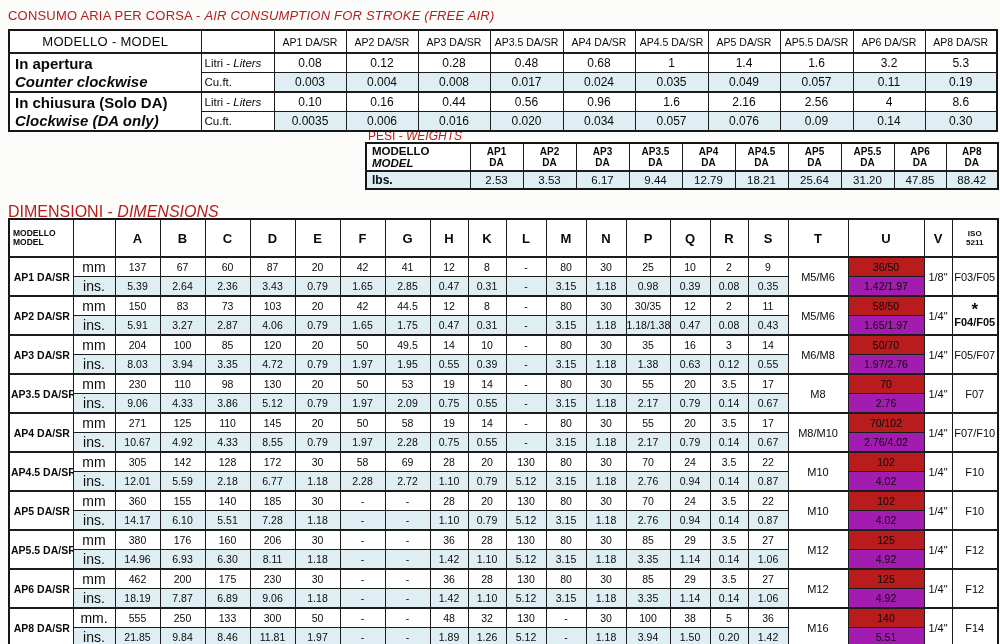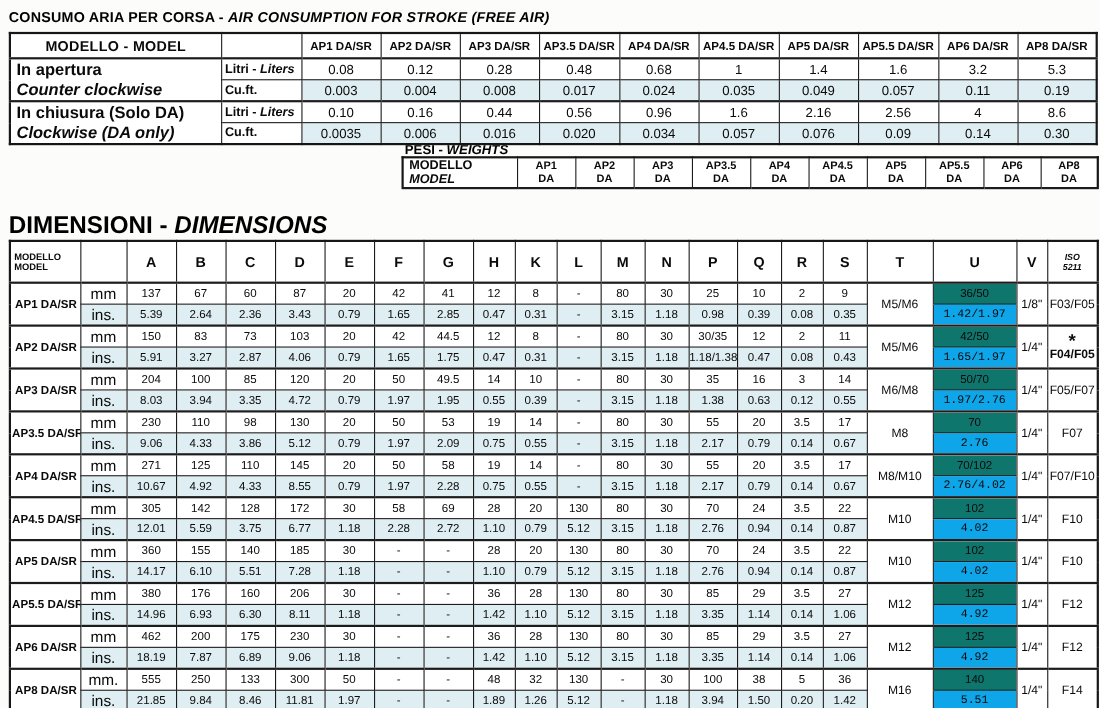--- a/index.html
+++ b/index.html
@@ -3,63 +3,63 @@
 <meta charset="utf-8">
 <style>
   html,body{margin:0;padding:0;}
   body{
     width:1000px;height:644px;position:relative;overflow:hidden;
     background:#fcfcfa;color:#000;
     font-family:"Liberation Sans","DejaVu Sans",sans-serif;
     -webkit-font-smoothing:antialiased;
   }
   .abs{position:absolute;}
-  .title{font-weight:bold;color:#000000;white-space:pre;}
+  .title{font-weight:normal;color:#b91c1c;white-space:pre;}
   .t-cons{left:8px;top:8px;font-size:13px;letter-spacing:.2px;}
   .t-pesi{left:368px;top:129px;font-size:12px;}
-  .t-dim{left:8px;top:192px;font-size:22px;}
+  .t-dim{left:8px;top:203px;font-size:16px;}
   .it{font-style:italic;}
 
   table.tbl{border-collapse:collapse;table-layout:fixed;background:#fff;border:2px solid #161616;}
   table.tbl td{
     border:1px solid #1c1c1c;text-align:center;vertical-align:middle;
     padding:0;white-space:nowrap;overflow:hidden;color:#0a0a0a;
   }
   .sh{background:#dfeef3;}
   .g{border-top-width:2px !important;}
 
   
   #t1{width:988px;}
   #t1 td{height:18px;font-size:12px;}
-  #t1 tr.hdr td{height:21px;font-weight:bold;border-bottom-width:2px;}
+  #t1 tr.hdr td{height:21px;font-weight:normal;border-bottom-width:2px;}
   #t1 td.hl{font-size:13px;letter-spacing:.3px;}
   #t1 td.mh{font-size:10.5px;}
   #t1 td.lbl{text-align:left;padding-left:5px;font-weight:bold;font-size:15px;line-height:18px;}
-  #t1 td.unit{text-align:left;padding-left:3px;font-weight:bold;font-size:11.5px;}
+  #t1 td.unit{text-align:left;padding-left:3px;font-weight:normal;font-size:11.5px;}
 
   
   #t2{width:632px;}
   #t2 td{height:16px;font-size:11.5px;}
   #t2 tr.hdr td{height:26px;font-weight:bold;border-bottom-width:2px;}
   #t2 td.wl{text-align:left;padding-left:5px;font-size:11.5px;line-height:12px;}
   #t2 td.mh{font-size:10px;line-height:11px;}
   #t2 td.rl{text-align:left;padding-left:5px;font-weight:bold;font-size:12px;}
 
   
   #t3{width:989px;}
   #t3 td{height:18px;font-size:10.5px;}
   #t3 tr.hdr td{height:36px;font-weight:bold;font-size:13px;border-bottom-width:2px;}
   #t3 tr.hdr td.mlh{font-size:8.5px;text-align:left;padding-left:3px;line-height:9.5px;}
-  #t3 tr.hdr td.isoh{font-size:8px;line-height:9px;font-style:italic;}
+  #t3 tr.hdr td.isoh{font-size:8px;line-height:9px;}
   #t3 td.ml{font-weight:bold;font-size:10.5px;padding-left:1px;}
   #t3 td.un{font-size:14px;text-align:center;}
   #t3 td.tc,#t3 td.vc,#t3 td.ic{font-size:11px;}
   #t3 td.uc{padding:0;}
-  .u-top{height:18px;line-height:18px;border-bottom:1px solid #1c1c1c;background:#0f766e;}
-  .u-bot{height:18px;line-height:18px;background:#0ea5e9;font-family:Liberation Mono, monospace;}
+  .u-top{height:18px;line-height:18px;border-bottom:1px solid #1c1c1c;background:#b91c1c;}
+  .u-bot{height:18px;line-height:18px;background:#a21caf;}
   .star{font-size:17px;line-height:13px;height:13px;font-weight:bold;}
   .iso2{line-height:13px;font-weight:bold;}
 </style>
 </head>
 <body>
 
 <div class="abs title t-cons"><span>CONSUMO ARIA PER CORSA - </span><span class="it">AIR CONSUMPTION FOR STROKE (FREE AIR)</span></div>
 
 <div class="abs title t-pesi"><span>PESI - </span><span class="it">WEIGHTS</span></div>
 
@@ -214,20 +214,33 @@
             <div>DA</div>
           </td>
           <td class="mh">
             <div>AP6</div>
             <div>DA</div>
           </td>
           <td class="mh">
             <div>AP8</div>
             <div>DA</div>
           </td>
+        </tr>
+        <tr>
+          <td class="rl sh">lbs.</td>
+          <td class="sh">2.53</td>
+          <td class="sh">3.53</td>
+          <td class="sh">6.17</td>
+          <td class="sh">9.44</td>
+          <td class="sh">12.79</td>
+          <td class="sh">18.21</td>
+          <td class="sh">25.64</td>
+          <td class="sh">31.20</td>
+          <td class="sh">47.85</td>
+          <td class="sh">88.42</td>
         </tr>
       </tbody>
   </table>
 </div>
 
 <div class="abs" style="left:8px;top:218px;">
   <table class="tbl" id="t3">
     <colgroup>
       <col style="width:64px">
         <col style="width:42px">
@@ -343,21 +356,21 @@
           <td class="g">8</td>
           <td class="g">-</td>
           <td class="g">80</td>
           <td class="g">30</td>
           <td class="g">30/35</td>
           <td class="g">12</td>
           <td class="g">2</td>
           <td class="g">11</td>
           <td class="tc g" rowspan="2">M5/M6</td>
           <td class="uc g" rowspan="2">
-            <div class="u-top">42/50</div>
+            <div class="u-top">58/50</div>
             <div class="u-bot">1.65/1.97</div>
           </td>
           <td class="vc g" rowspan="2">1/4"</td>
           <td class="ic g" rowspan="2">
             <div class="star">*</div>
             <div class="iso2">F04/F05</div>
           </td>
         </tr>
         <tr>
           <td class="un sh">ins.</td>
@@ -540,21 +553,21 @@
             <div class="u-top">102</div>
             <div class="u-bot">4.02</div>
           </td>
           <td class="vc g" rowspan="2">1/4"</td>
           <td class="ic g" rowspan="2">F10</td>
         </tr>
         <tr>
           <td class="un sh">ins.</td>
           <td class="sh">12.01</td>
           <td class="sh">5.59</td>
-          <td class="sh">3.75</td>
+          <td class="sh">2.18</td>
           <td class="sh">6.77</td>
           <td class="sh">1.18</td>
           <td class="sh">2.28</td>
           <td class="sh">2.72</td>
           <td class="sh">1.10</td>
           <td class="sh">0.79</td>
           <td class="sh">5.12</td>
           <td class="sh">3.15</td>
           <td class="sh">1.18</td>
           <td class="sh">2.76</td>

